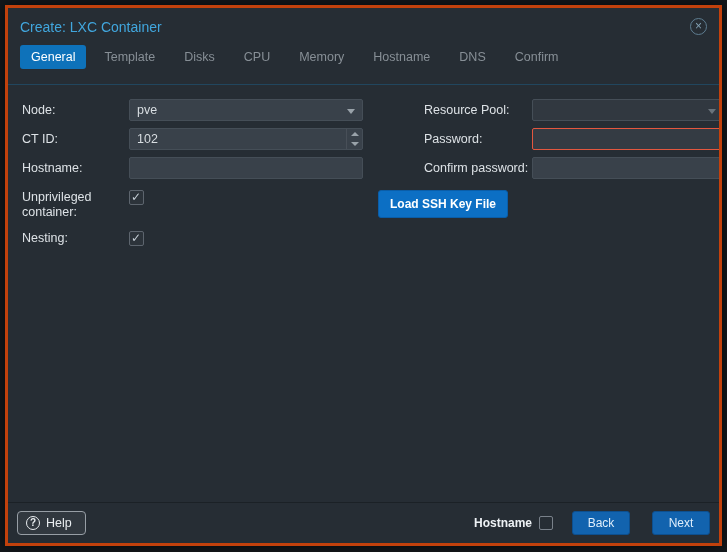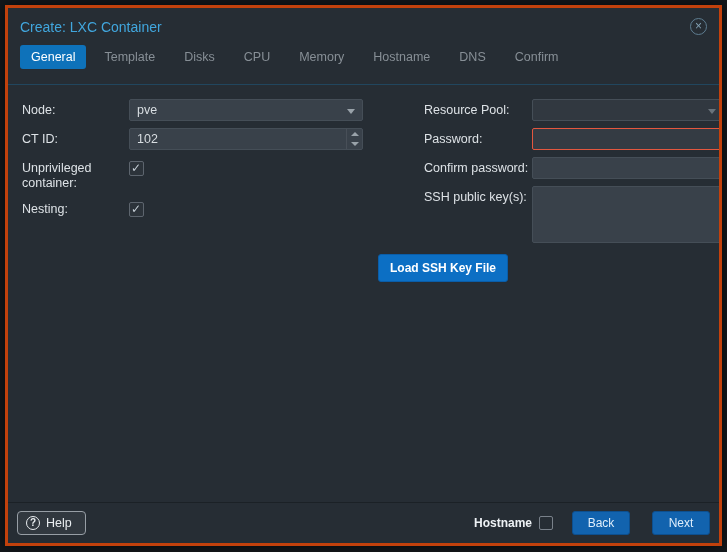--- a/index.html
+++ b/index.html
@@ -280,20 +280,26 @@
             <span class="sbtn">
                 <span class="tri-up"></span>
               </span>
             <span class="sbtn">
                 <span class="tri-down"></span>
               </span>
           </span>
         </div>
       </div>
 
+      <div class="row">
+        <span class="lbl">Hostname:</span>
+        <div class="field plain">
+          <input type="text" value="" style="">
+        </div>
+      </div>
 
       <div class="row">
         <span class="lbl">Unprivileged container:</span>
         <span class="checkbox checked"></span>
       </div>
 
       <div class="row">
         <span class="lbl">Nesting:</span>
         <span class="checkbox checked"></span>
       </div>
@@ -317,24 +323,20 @@
         </div>
       </div>
 
       <div class="row">
         <span class="lbl">Confirm password:</span>
         <div class="field plain">
           <input type="password" value="" style="">
         </div>
       </div>
 
-      <div class="row">
-        <span class="lbl">SSH public key(s):</span>
-        <textarea class="ta" style=""></textarea>
-      </div>
 
       <button class="btn-load">Load SSH Key File</button>
 
     </div>
 
   </div>
 
   <div class="footer">
     <button class="help-btn">
       <span class="qicon">?</span>

